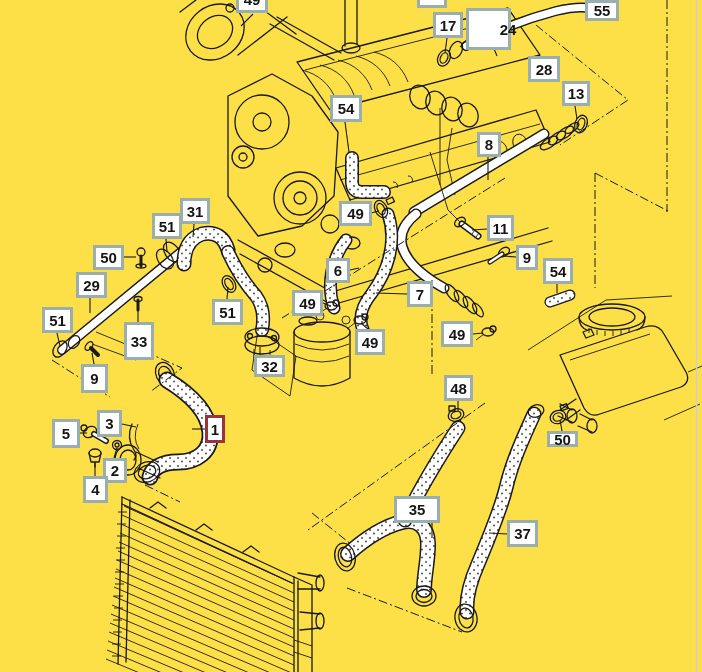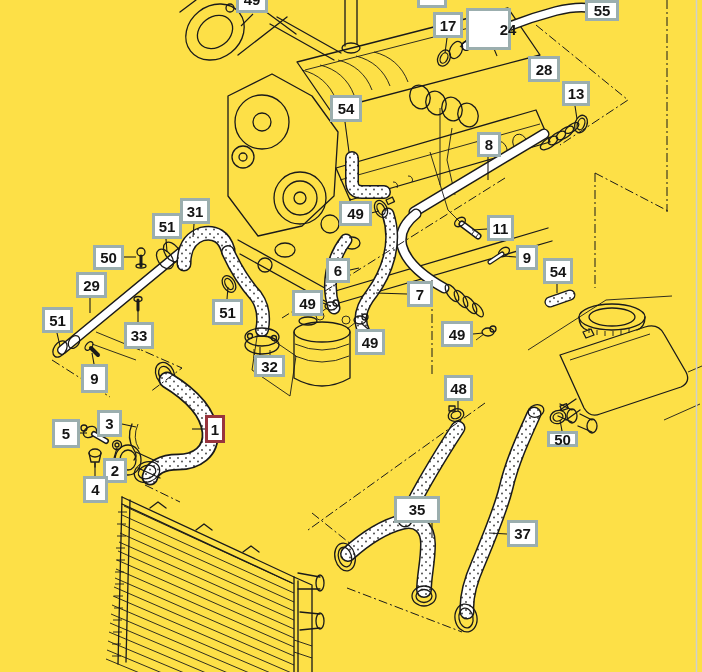--- a/index.html
+++ b/index.html
@@ -396,21 +396,21 @@
       <div class="plabel" style="left: 487px; top: 215px; width: 27px; height: 26px;">11</div>
       <div class="plabel" style="left: 93px; top: 245px; width: 31px; height: 25px;">50</div>
       <div class="plabel" style="left: 516px; top: 245px; width: 22px; height: 25px;">9</div>
       <div class="plabel" style="left: 543px; top: 258px; width: 30px; height: 26px;">54</div>
       <div class="plabel" style="left: 326px; top: 258px; width: 24px; height: 25px;">6</div>
       <div class="plabel" style="left: 76px; top: 272px; width: 31px; height: 26px;">29</div>
       <div class="plabel" style="left: 407px; top: 281px; width: 26px; height: 26px;">7</div>
       <div class="plabel" style="left: 292px; top: 290px; width: 31px; height: 26px;">49</div>
       <div class="plabel" style="left: 212px; top: 299px; width: 31px; height: 26px;">51</div>
       <div class="plabel" style="left: 42px; top: 307px; width: 31px; height: 26px;">51</div>
-      <div class="plabel" style="left: 124px; top: 322px; width: 30px; height: 27px;">33</div>
+      <div class="plabel" style="left: 124px; top: 322px; width: 30px; height: 38px;">33</div>
       <div class="plabel" style="left: 441px; top: 321px; width: 32px; height: 26px;">49</div>
       <div class="plabel" style="left: 355px; top: 329px; width: 30px; height: 26px;">49</div>
       <div class="plabel" style="left: 254px; top: 355px; width: 31px; height: 22px;">32</div>
       <div class="plabel" style="left: 81px; top: 364px; width: 27px; height: 29px;">9</div>
       <div class="plabel" style="left: 444px; top: 375px; width: 29px; height: 26px;">48</div>
       <div class="plabel" style="left: 97px; top: 410px; width: 25px; height: 27px;">3</div>
       <div class="plabel highlight" style="left: 205px; top: 415px; width: 20px; height: 28px;">1</div>
       <div class="plabel" style="left: 52px; top: 419px; width: 28px; height: 29px;">5</div>
       <div class="plabel" style="left: 103px; top: 458px; width: 24px; height: 25px;">2</div>
       <div class="plabel" style="left: 83px; top: 476px; width: 25px; height: 27px;">4</div>

